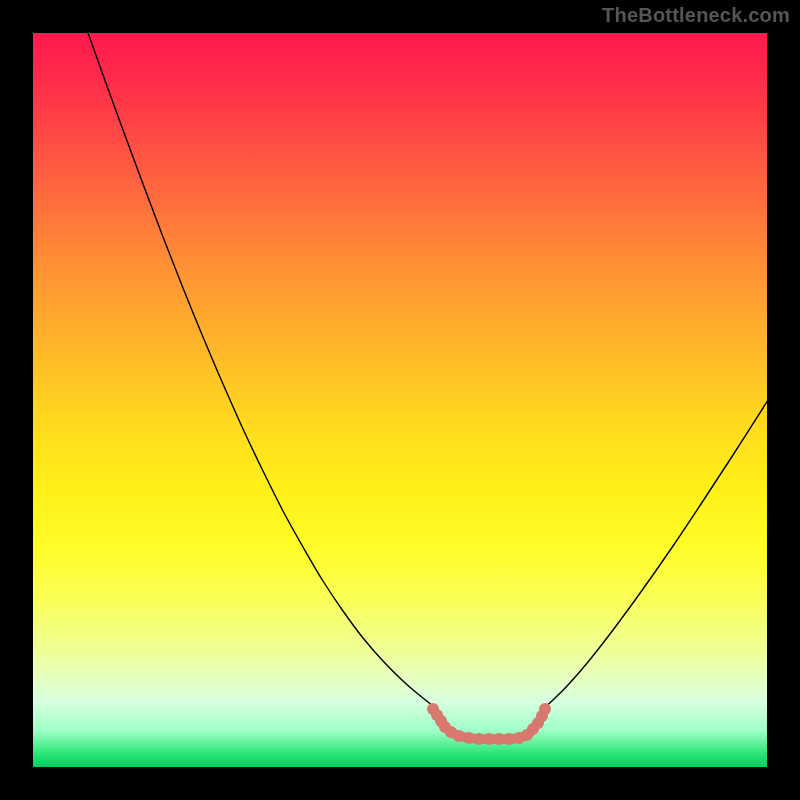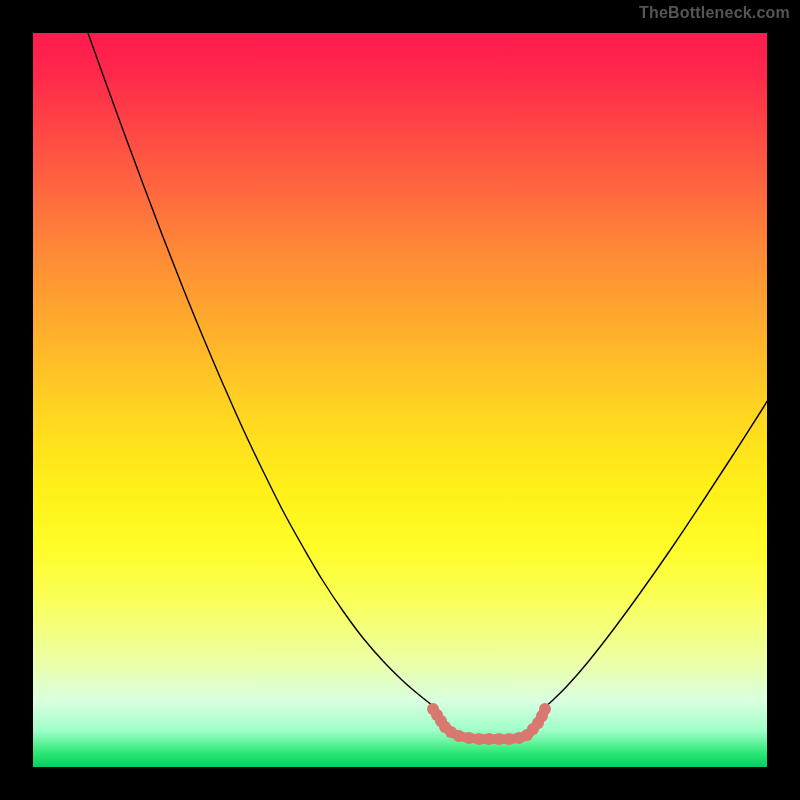--- a/index.html
+++ b/index.html
@@ -45,21 +45,21 @@
       #a0ffc8 95%,
       #30e878 98%,
       #00d060 100%
     );
   }
   .watermark {
     position: absolute;
     top: 4px;
     right: 10px;
     font-family: Arial, Helvetica, sans-serif;
-    font-size: 16px;
+    font-size: 20px;
     font-weight: 600;
     color: #555;
     letter-spacing: 0.2px;
   }
   svg.curves {
     position: absolute;
     inset: 0;
   }
 </style>
 </head>

